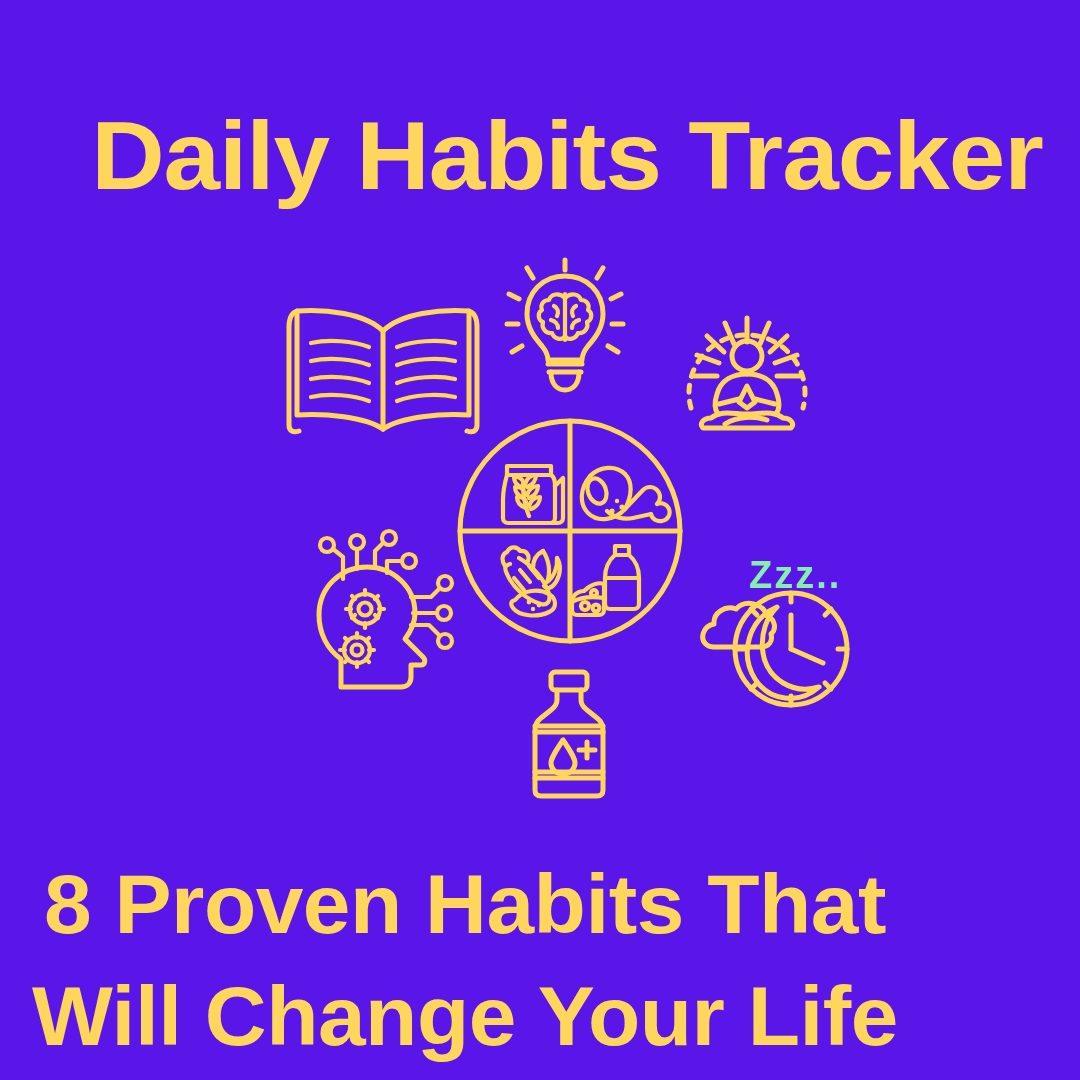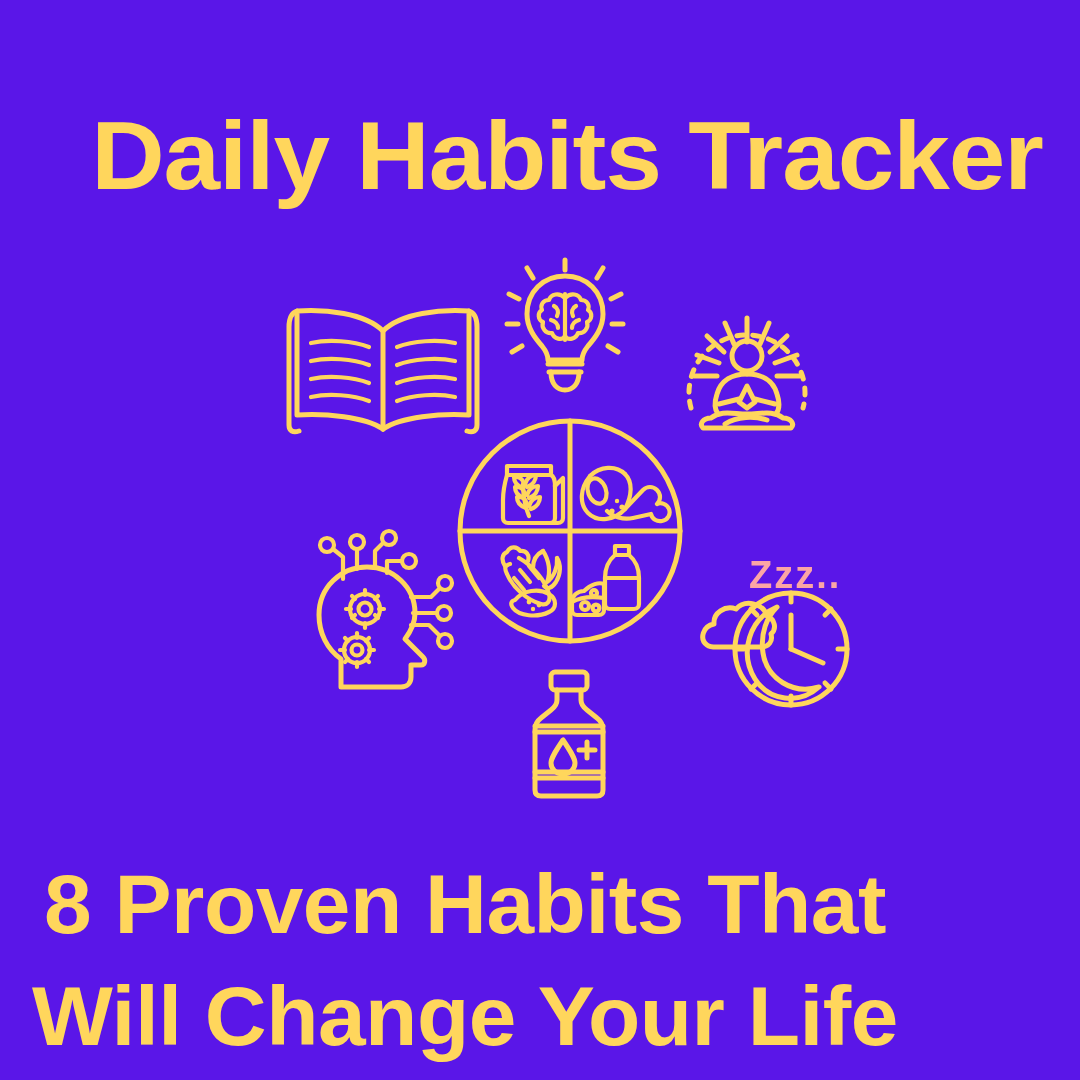--- a/index.html
+++ b/index.html
@@ -101,21 +101,21 @@
   #icon-meditation { left: 650px;  top: 298px; }
   #icon-nutrition  { left: 430px;  top: 418px; }
   #icon-learning   { left: 278px;  top: 533px; }
   #icon-sleep      { left: 660px;  top: 553px; }
   #icon-hydration  { left: 500px;  top: 668px; }
 
   .zzz-text {
     position: absolute;
     left: 722px;
     top: 556px;
-    color: #fca5a5;
+    color: #86efac;
     font-family: "Liberation Sans", sans-serif;
     font-weight: bold;
     font-size: 38px;
     letter-spacing: 2px;
     line-height: 1;
   }
 </style>
 </head>
 <body>
 

